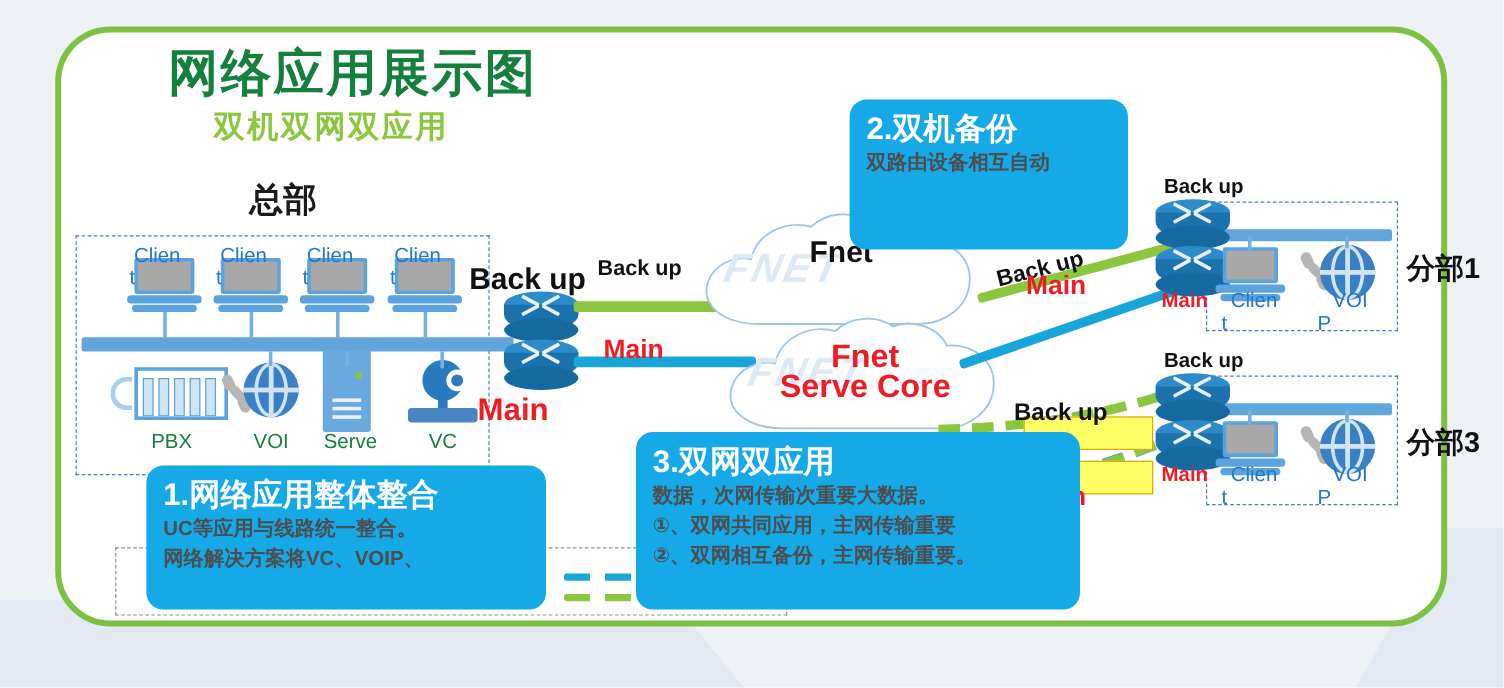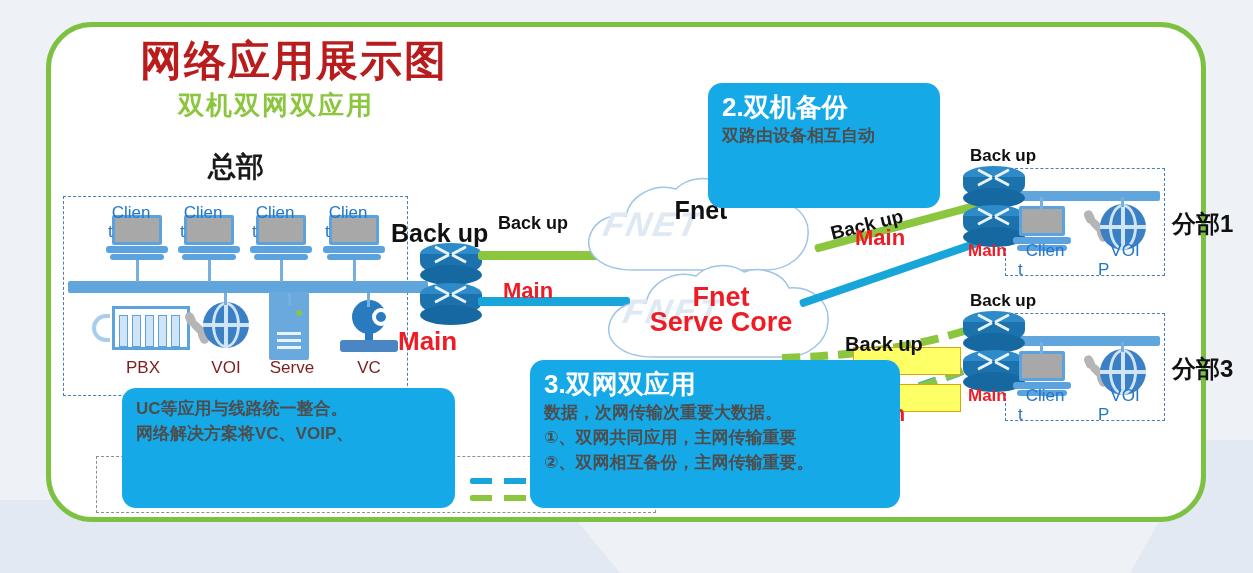--- a/index.html
+++ b/index.html
@@ -23,21 +23,21 @@
   
   #frame{
     position:absolute;left:46px;top:22px;width:1160px;height:500px;
     border:5px solid #7dc142;border-radius:46px;background:#ffffff;
     box-sizing:border-box;
   }
 
   
   #main-title{
     position:absolute;left:140px;top:33px;
-    font-size:42px;font-weight:bold;color:#b91c1c;letter-spacing:2px;
+    font-size:42px;font-weight:bold;color:#15803d;letter-spacing:2px;
     white-space:nowrap;
   }
   #sub-title{
     position:absolute;left:178px;top:88px;
     font-size:26px;font-weight:bold;color:#8cc63e;letter-spacing:2px;
     white-space:nowrap;
   }
   #hq-title{
     position:absolute;left:208px;top:148px;
     font-size:28px;font-weight:bold;color:#1a1a1a;white-space:nowrap;
@@ -66,21 +66,21 @@
   .lt-screen{position:absolute;left:6px;top:0;width:50px;height:30px;
     border:3px solid #5ba3de;background:#a8a8a8;box-sizing:border-box;border-radius:2px;}
   .lt-base{position:absolute;left:0;top:31px;width:62px;height:7px;
     background:#5ba3de;border-radius:3px;}
   .lt-base2{position:absolute;left:4px;top:39px;width:54px;height:6px;
     background:#5ba3de;border-radius:3px;}
   .client-label{position:absolute;font-size:17px;color:#2277c8;
     font-family:"Liberation Sans",sans-serif;line-height:19px;width:46px;text-align:center;}
 
   
-  .dev-label{position:absolute;font-size:17px;color:#7f1d1d;text-align:center;white-space:nowrap;}
+  .dev-label{position:absolute;font-size:17px;color:#15803d;text-align:center;white-space:nowrap;}
 
   
   #pbx{position:absolute;left:92px;top:306px;width:100px;height:46px;}
   .pbx-body{position:absolute;left:20px;top:0;width:78px;height:44px;
     border:3px solid #5ba3de;background:#fff;box-sizing:border-box;}
   .pbx-slot{position:absolute;top:6px;width:9px;height:32px;background:#cfe4f6;border:1px solid #5ba3de;box-sizing:border-box;}
   .pbx-hand{position:absolute;left:0;top:8px;width:18px;height:28px;
     border:4px solid #a9cdee;border-right:none;border-radius:14px 0 0 14px;box-sizing:border-box;}
 
   
@@ -439,20 +439,21 @@
 
   <div class="branch-title" style="left:1172px;top:353px;">分部3</div>
 
   <div id="lower-box"></div>
   <div class="dashseg" style="left:470px;top:478px;width:140px;background:
       repeating-linear-gradient(to right,#18a6da 0,#18a6da 22px,transparent 22px,transparent 34px);"></div>
   <div class="dashseg" style="left:470px;top:495px;width:140px;background:
       repeating-linear-gradient(to right,#8cc63e 0,#8cc63e 22px,transparent 22px,transparent 34px);"></div>
 
   <div class="callout" style="left:122px;top:388px;width:333px;height:120px;">
+    <div class="c-title">1.网络应用整体整合</div>
     <div class="c-body">UC等应用与线路统一整合。</div>
     <div class="c-body">网络解决方案将VC、VOIP、</div>
   </div>
 
   <div class="callout" style="left:708px;top:83px;width:232px;height:125px;">
     <div class="c-title">2.双机备份</div>
     <div class="c-body">双路由设备相互自动</div>
   </div>
 
   <div class="callout" style="left:530px;top:360px;width:370px;height:148px;">

